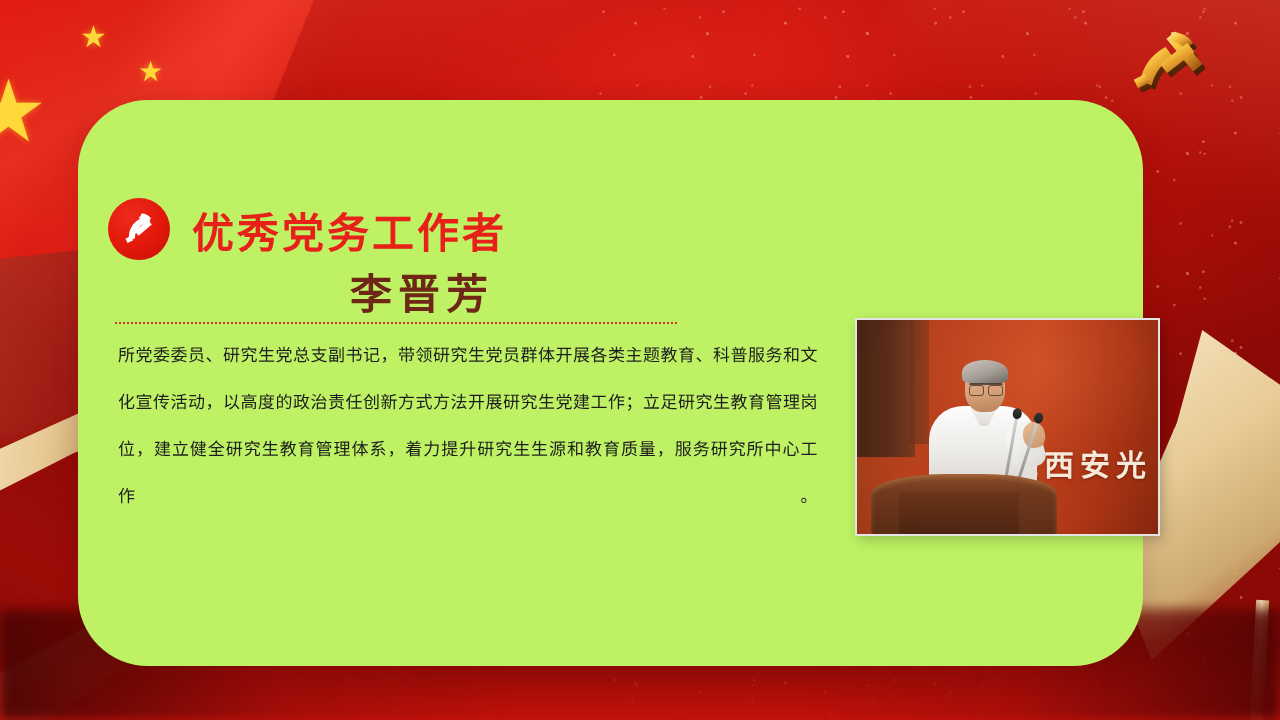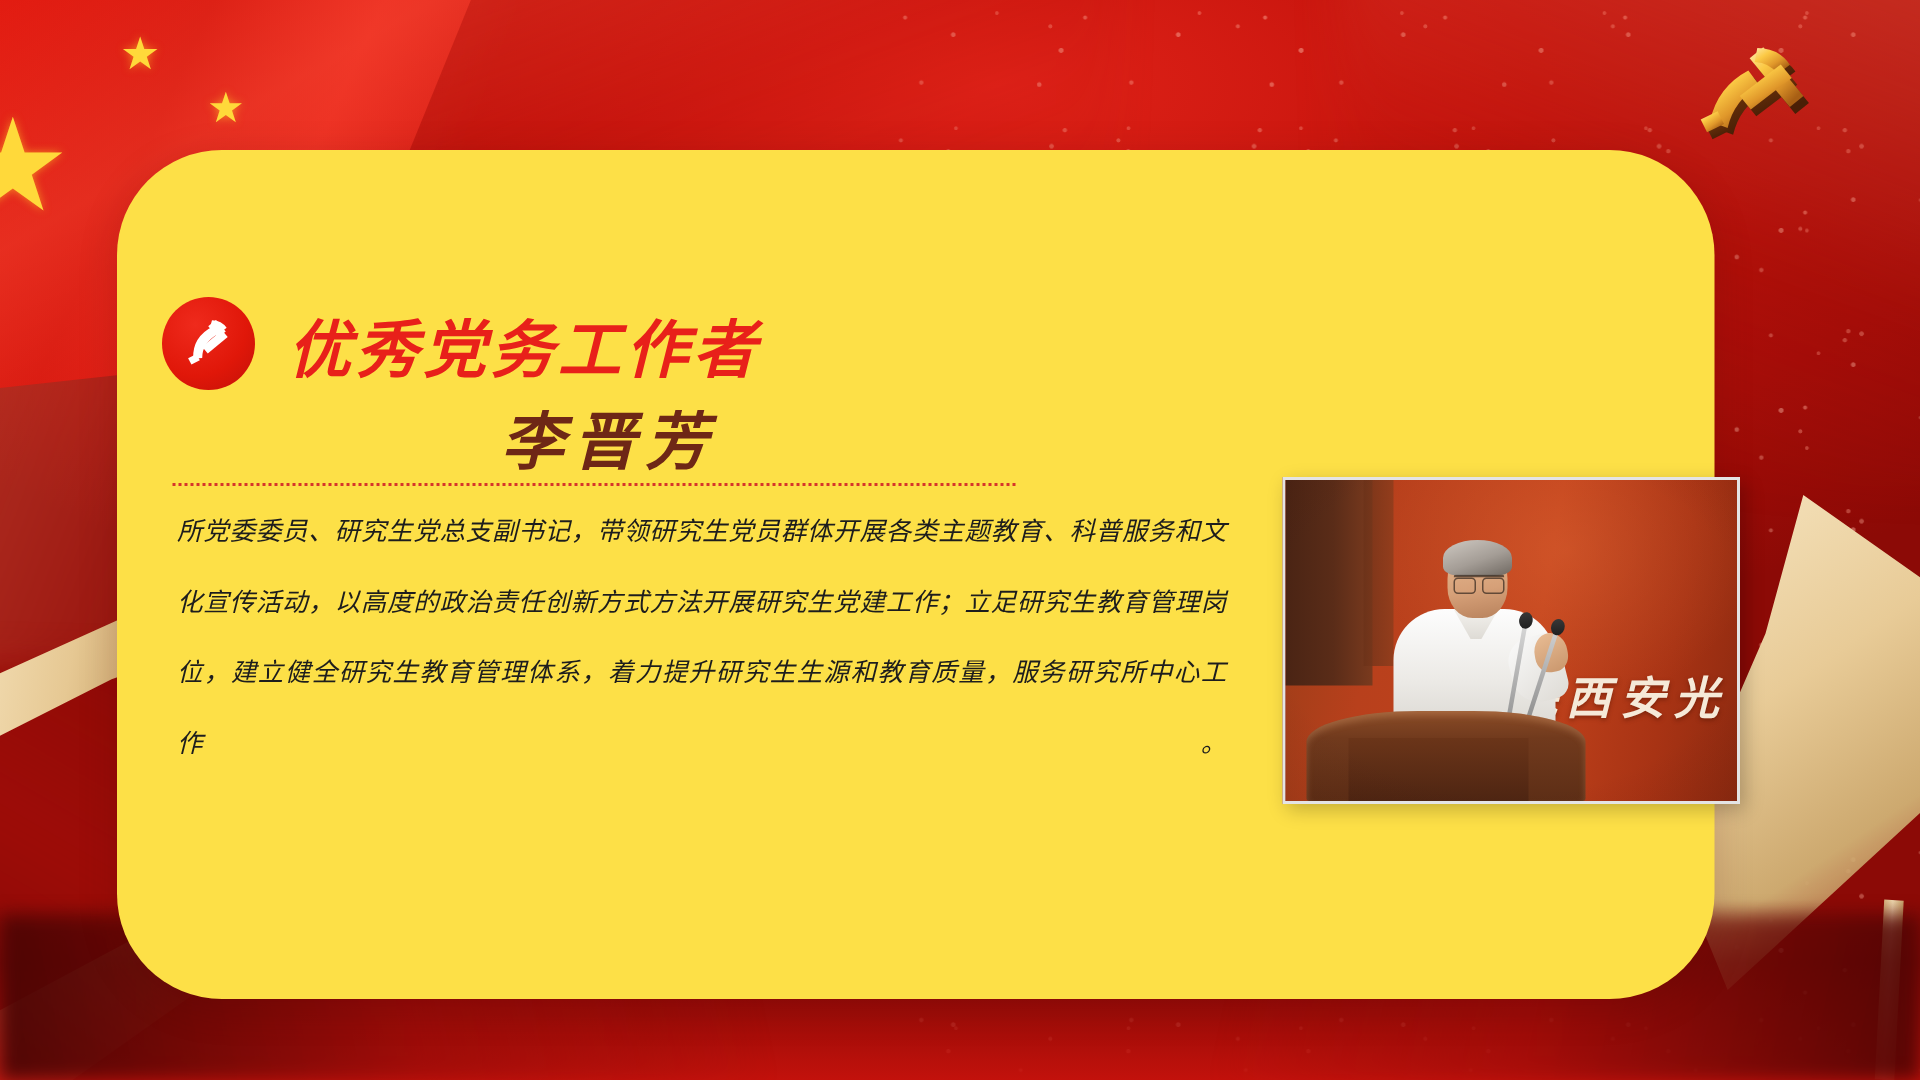--- a/index.html
+++ b/index.html
@@ -116,42 +116,41 @@
     filter:blur(6px);
   }
 
   
   .emblem-gold{ position:absolute; right:52px; top:18px; width:110px; height:92px; }
 
   
   .card{
     position:absolute; left:78px; top:100px;
     width:1065px; height:566px;
-    background:#fde047;
+    background:#bef264;
     border-radius:70px 70px 70px 70px;
     box-shadow:0 6px 26px rgba(80,0,0,.18);
-    font-style:italic;
   }
 
   
   .hdr{ position:absolute; left:30px; top:98px; display:flex; align-items:center; }
   .badge{
     width:62px; height:62px; border-radius:50%;
     background:radial-gradient(circle at 36% 30%, #ef2a1c 0%, #e01709 58%, #c21108 100%);
     display:flex; align-items:center; justify-content:center;
     flex:0 0 auto;
   }
   .title-main{
     margin-left:22px;
     font-family:"Liberation Serif","DejaVu Serif",serif;
     font-weight:700; font-size:42px; letter-spacing:3px;
     color:#e8201a; white-space:nowrap;
   }
   .title-name{
-    position:absolute; left:256px; top:160px;
+    position:absolute; left:272px; top:160px;
     font-family:"Liberation Serif","DejaVu Serif",serif;
     font-weight:700; font-size:42px; letter-spacing:6px;
     color:#6e2716; white-space:nowrap;
   }
   .divider{
     position:absolute; left:37px; top:222px; width:562px; height:0;
     border-top:2px dotted #d6342b;
   }
 
   

